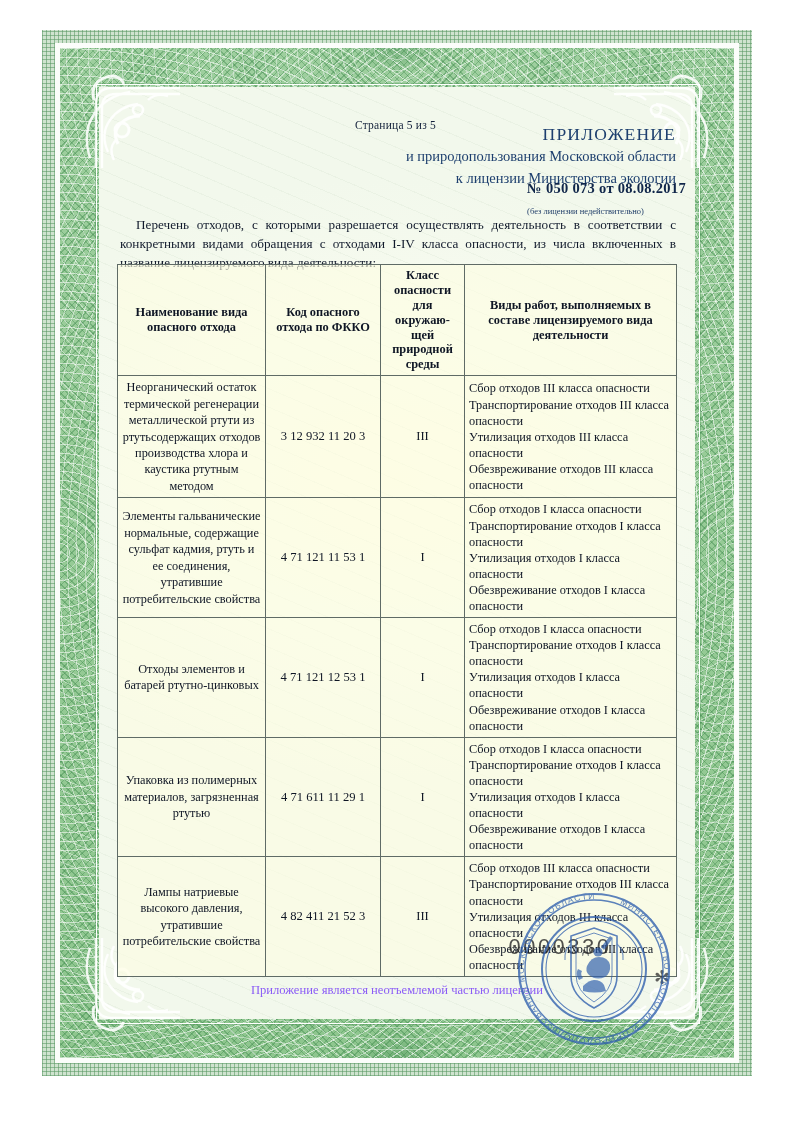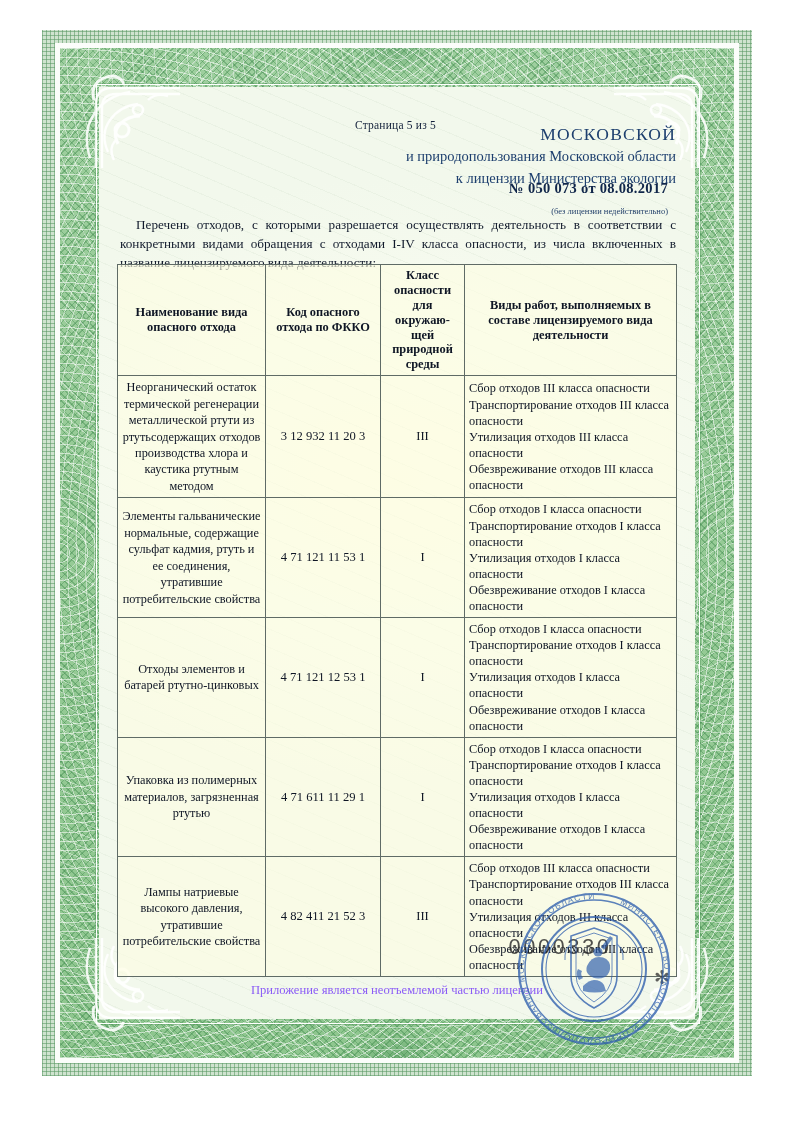--- a/index.html
+++ b/index.html
@@ -113,22 +113,22 @@
     letter-spacing: 1.2px;
     line-height: 1.25;
   }
   .hdr-2 {
     font-size: 14.5px;
     line-height: 1.5;
     white-space: nowrap;
   }
   .hdr-num {
     position: absolute;
-    right: 126px; top: 180px;
-    text-align: right;
+    right: 108px; top: 180px;
+    text-align: left;
     color: #10264a;
   }
   .hdr-num-main {
     font-size: 14.5px;
     font-weight: bold;
     letter-spacing: 0.3px;
   }
   .hdr-num-sub {
     font-size: 8.5px;
     margin-top: 9px;
@@ -299,21 +299,21 @@
       <path d="M88 52 Q96 44 108 48"></path>
       <path d="M54 112 Q48 100 56 92"></path>
     </g>
   </svg>
 
   <div class="content">
 
     <div class="page-num">Страница 5 из 5</div>
 
     <div class="hdr">
-      <div class="hdr-1">МОСКОВСКОЙ</div>
+      <div class="hdr-1">ПРИЛОЖЕНИЕ</div>
       <div class="hdr-2">и природопользования  Московской области</div>
       <div class="hdr-2">к лицензии Министерства экологии</div>
     </div>
 
     <div class="hdr-num">
       <div class="hdr-num-main">№ 050 073 от 08.08.2017</div>
       <div class="hdr-num-sub">(без лицензии недействительно)</div>
     </div>
 
     <div class="intro">Перечень отходов, с которыми разрешается осуществлять деятельность в соответствии с конкретными видами обращения с отходами I-IV класса опасности, из числа включенных в название лицензируемого вида деятельности:</div>

